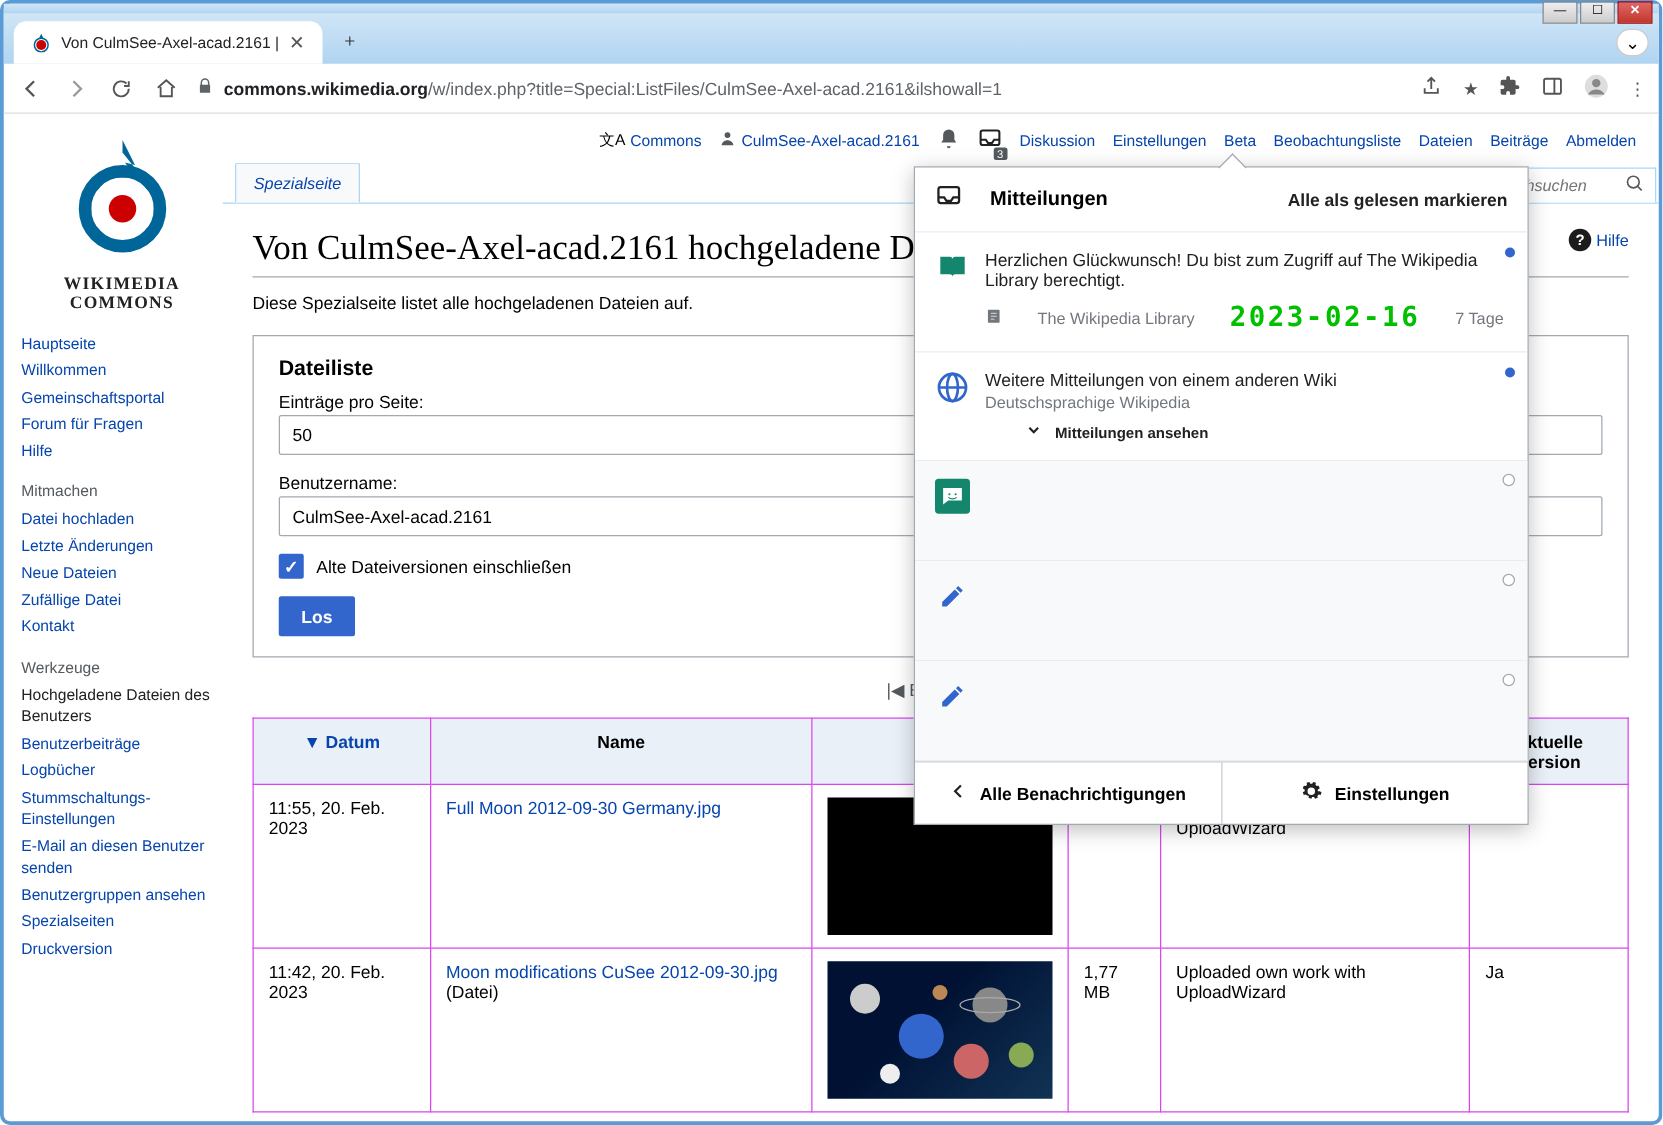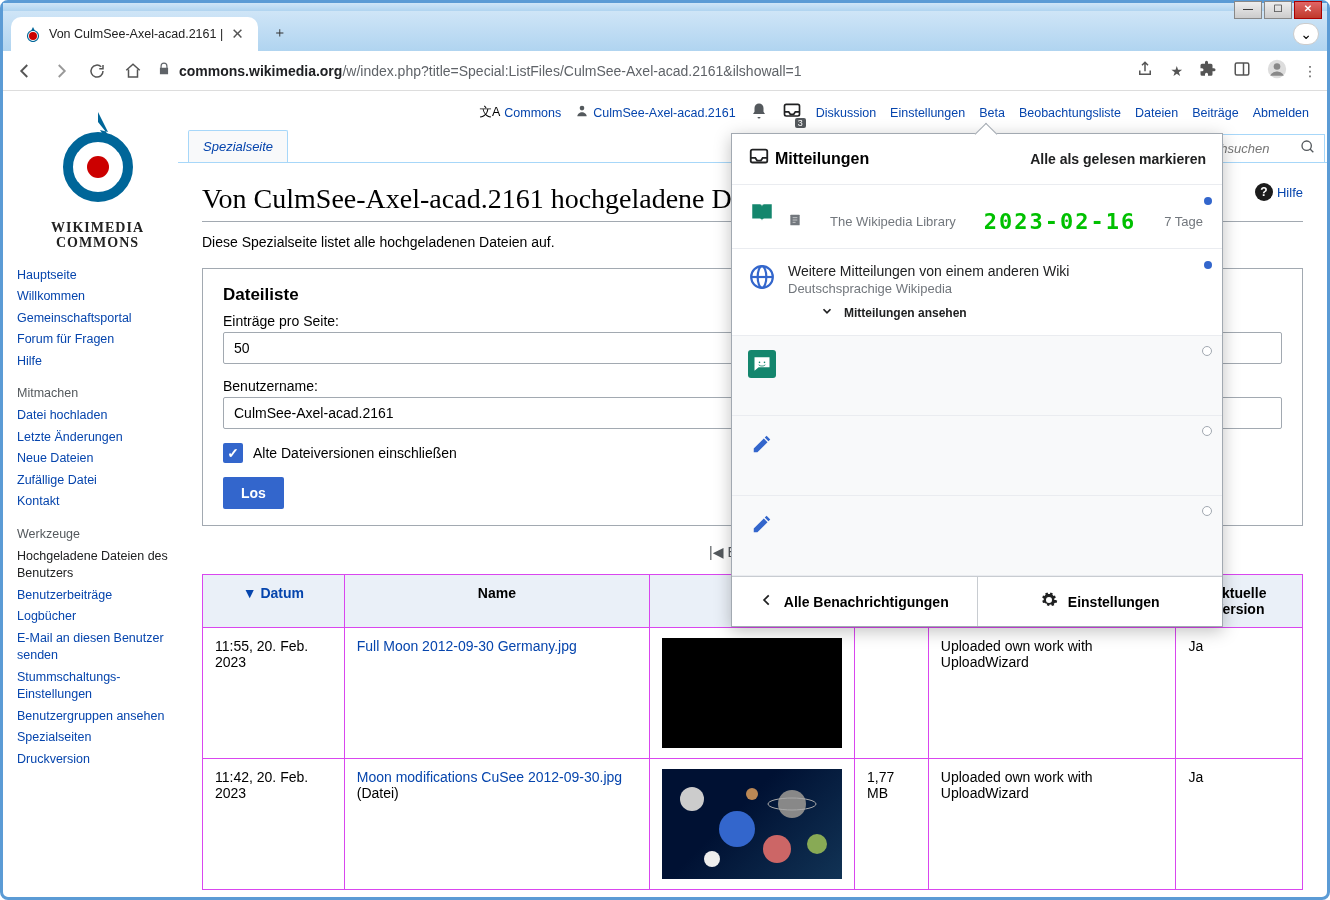--- a/index.html
+++ b/index.html
@@ -73,21 +73,21 @@
 table.files th, table.files td { border: 1px solid #d946ef; padding: 10px 12px; text-align: left; vertical-align: top; }
 table.files th { background: #eaf0f8; text-align: center; }
 table.files th.sorted { color: #0645ad; }
 .file-link { color: #0645ad; cursor: pointer; }
 .thumb { width: 180px; height: 110px; background: #000; display: block; margin: auto; }
 
 
 .popup { position: absolute; top: 42px; left: 553px; width: 492px; background: #fff; border: 1px solid #a2a9b1; box-shadow: 0 4px 16px rgba(0,0,0,.25); z-index: 50; }
 .popup-arrow { position: absolute; top: -8px; left: 246px; width: 16px; height: 16px; background: #fff; border-left: 1px solid #a2a9b1; border-top: 1px solid #a2a9b1; transform: rotate(45deg); }
 .popup-header { display: flex; align-items: center; justify-content: space-between; padding: 12px 16px; border-bottom: 1px solid #eaecf0; }
-.popup-title { font-size: 16px; font-weight: bold; display: flex; align-items: center; gap: 5px; }
+.popup-title { font-size: 16px; font-weight: bold; display: flex; align-items: center; gap: 22px; }
 .popup-action { font-size: 14px; font-weight: bold; color: #202122; cursor: pointer; }
 .popup-body { max-height: 490px; overflow-y: auto; }
 .notif { display: flex; gap: 12px; padding: 14px 16px; border-bottom: 1px solid #eaecf0; position: relative; }
 .notif.grey { background: #f8f9fa; min-height: 80px; }
 .notif-icon { width: 28px; height: 28px; flex-shrink: 0; display: flex; align-items: center; justify-content: center; border-radius: 3px; }
 .notif-icon.book { color: #14866d; }
 .notif-icon.globe { color: #3366cc; }
 .notif-icon.chat { background: #14866d; }
 .notif-icon.edit { color: #3366cc; font-size: 18px; }
 .notif-text { font-size: 14px; color: #202122; flex: 1; }
@@ -212,22 +212,22 @@
         <a class="nav-link">Letzte Änderungen</a>
         <a class="nav-link">Neue Dateien</a>
         <a class="nav-link">Zufällige Datei</a>
         <a class="nav-link">Kontakt</a>
       </div>
       <div class="nav-section">
         <div class="nav-heading">Werkzeuge</div>
         <a class="nav-link active">Hochgeladene Dateien des Benutzers</a>
         <a class="nav-link">Benutzerbeiträge</a>
         <a class="nav-link">Logbücher</a>
+        <a class="nav-link">Stummschaltungs-Einstellungen</a>
         <a class="nav-link">E-Mail an diesen Benutzer senden</a>
-        <a class="nav-link">Stummschaltungs-Einstellungen</a>
         <a class="nav-link">Benutzergruppen ansehen</a>
         <a class="nav-link">Spezialseiten</a>
         <a class="nav-link">Druckversion</a>
       </div>
     </div>
 
     <div class="main">
       <div class="top-links">
         <span class="lang-switch">
             <span>文A</span> 
@@ -346,20 +346,21 @@
           <div class="popup-action">Alle als gelesen markieren</div>
         </div>
         <div class="popup-body">
           <div class="notif">
             <div class="notif-icon book">
                 <svg width="26" height="26" viewBox="0 0 24 24" fill="#14866d">
                   <path d="M3 4h7a2 2 0 012 2v13a2 2 0 00-2-2H3V4zm18 0h-7a2 2 0 00-2 2v13a2 2 0 012-2h7V4z"></path>
                 </svg>
               </div>
             <div class="notif-text">
+              <div>Herzlichen Glückwunsch! Du bist zum Zugriff auf The Wikipedia Library berechtigt.</div>
               <div class="meta-row">
                 <span><svg width="14" height="14" viewBox="0 0 24 24" fill="#72777d">
                       <rect x="4" y="3" width="16" height="18" rx="1"></rect>
                       <line x1="8" y1="8" x2="16" y2="8" stroke="#fff"></line>
                       <line x1="8" y1="12" x2="16" y2="12" stroke="#fff"></line>
                       <line x1="8" y1="16" x2="13" y2="16" stroke="#fff"></line>
                     </svg></span>
                 <span>The Wikipedia Library</span>
                 <span class="date-stamp">2023-02-16</span>
                 <span>7 Tage</span>

